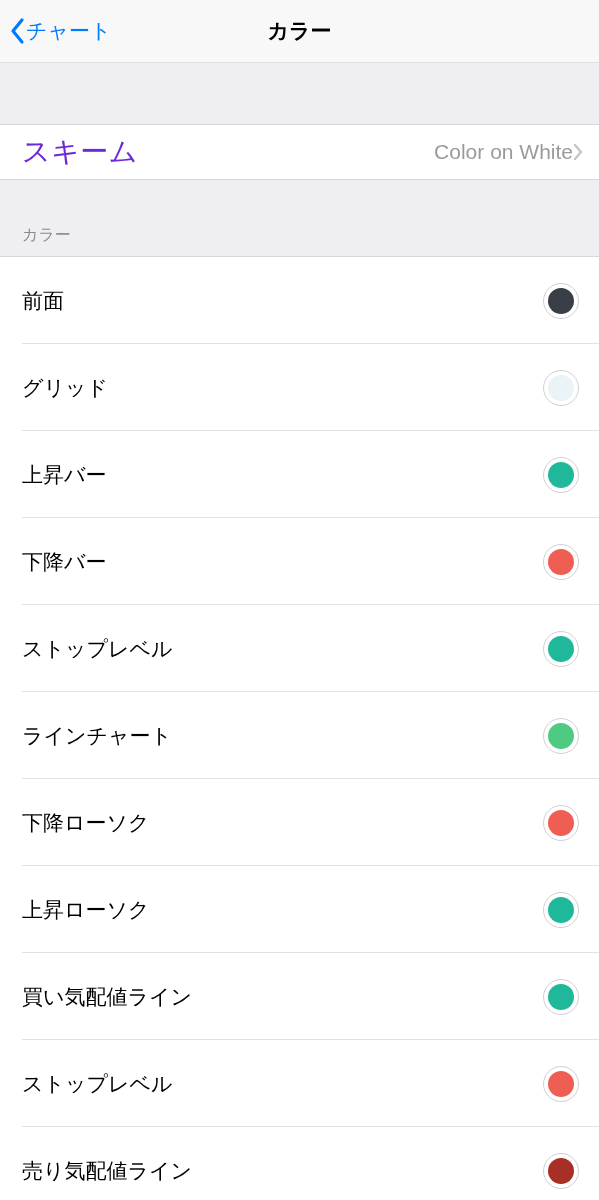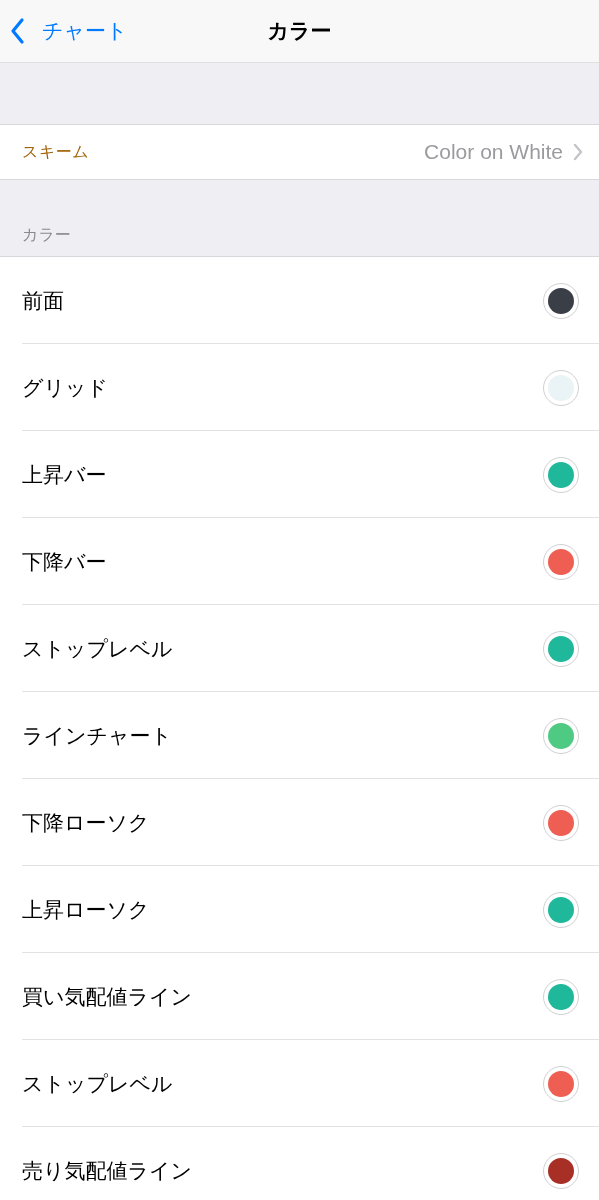--- a/index.html
+++ b/index.html
@@ -19,21 +19,21 @@
       height: 63px;
       background: #f8f8f8;
       display: flex;
       align-items: center;
       position: relative;
       border-bottom: 1px solid #e0e0e2;
     }
     .back-button {
       display: flex;
       align-items: center;
-      gap: 16px;
+      gap: 0;
       padding-left: 10px;
       cursor: pointer;
     }
     .chevron-left {
       width: 16px;
       height: 28px;
       display: flex;
       align-items: center;
       justify-content: center;
     }
@@ -62,28 +62,27 @@
       background: #fff;
       height: 56px;
       display: flex;
       align-items: center;
       justify-content: space-between;
       padding: 0 16px 0 22px;
       border-top: 1px solid #d8d8dc;
       border-bottom: 1px solid #d8d8dc;
     }
     .scheme-label {
-      font-size: 16px;
-      color: #a16207;
+      font-size: 28px;
+      color: #6d28d9;
       letter-spacing: 0.5px;
     }
     .scheme-right {
       display: flex;
       align-items: center;
-      gap: 10px;
     }
     .scheme-value {
       font-size: 21px;
       color: #9a9a9f;
     }
     .chevron-right {
       width: 10px;
       height: 18px;
       display: flex;
       align-items: center;

